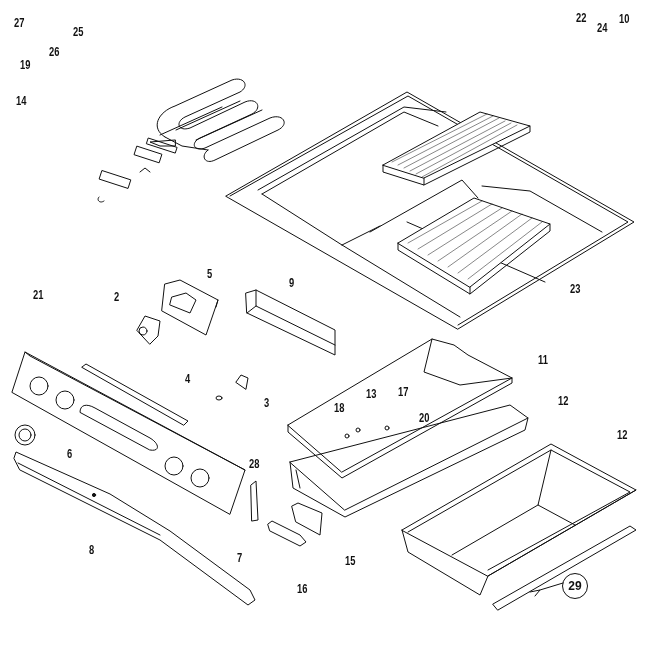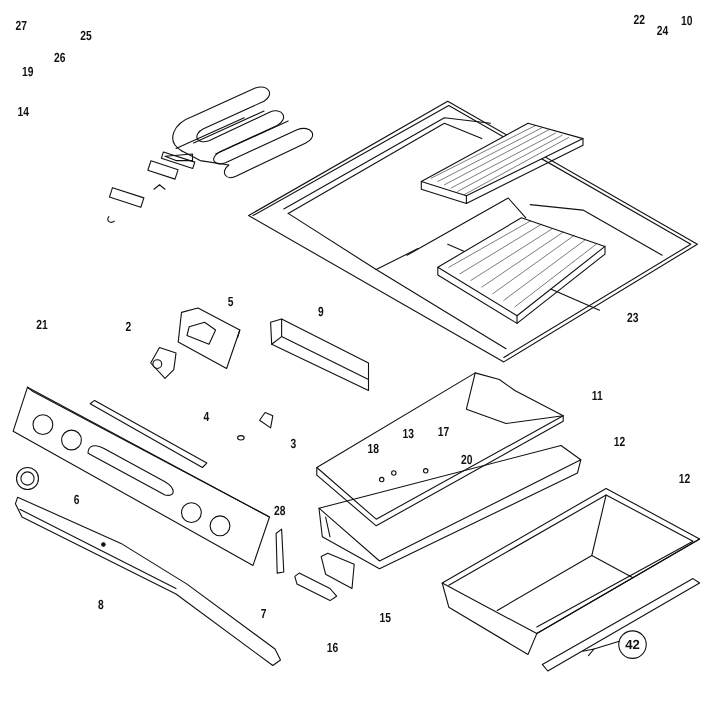--- a/index.html
+++ b/index.html
@@ -193,14 +193,14 @@
   <span class="lbl" style="left:558px;top:395px">12</span>
   <span class="lbl" style="left:419px;top:412px">20</span>
   <span class="lbl" style="left:617px;top:429px">12</span>
   <span class="lbl" style="left:67px;top:448px">6</span>
   <span class="lbl" style="left:249px;top:458px">28</span>
   <span class="lbl" style="left:89px;top:544px">8</span>
   <span class="lbl" style="left:237px;top:552px">7</span>
   <span class="lbl" style="left:345px;top:555px">15</span>
   <span class="lbl" style="left:297px;top:583px">16</span>
 
-  <span class="circled" style="left:562px;top:573px">42</span>
+  <span class="circled" style="left:562px;top:573px">29</span>
 </div>
 
 </body></html>

